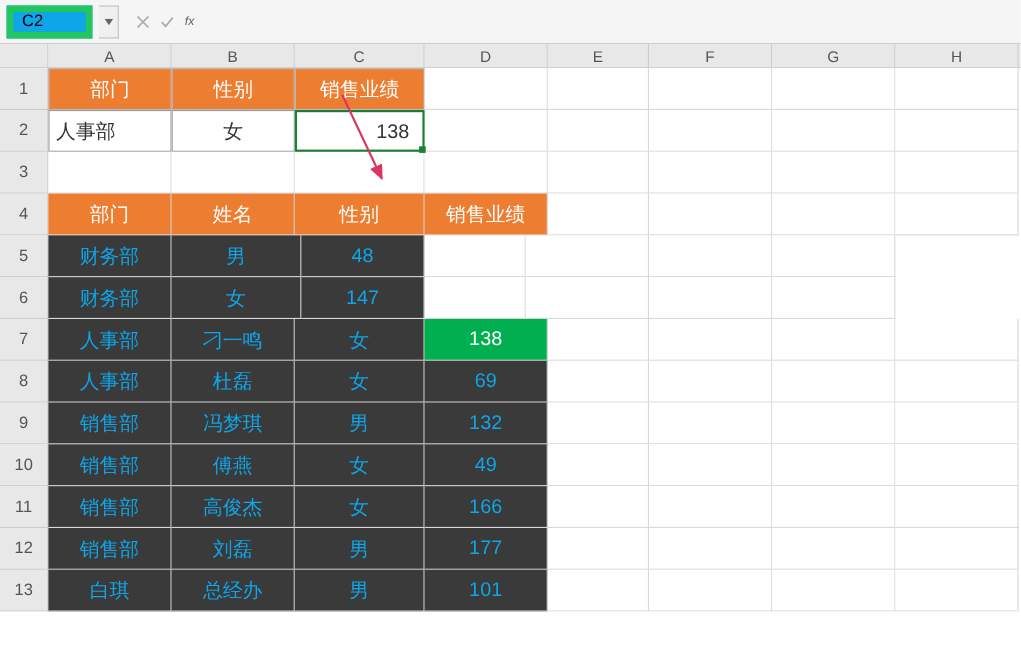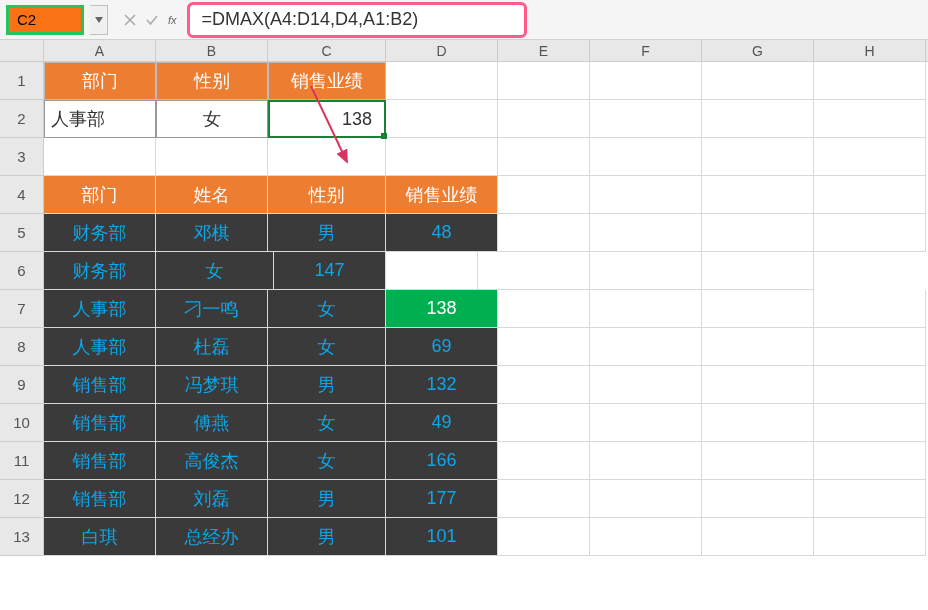--- a/index.html
+++ b/index.html
@@ -14,22 +14,22 @@
       align-items: center;
       height: 40px;
       background: #f5f5f5;
       border-bottom: 1px solid #d0d0d0;
       padding: 4px 6px;
       gap: 6px;
     }
     .name-box {
       width: 78px;
       height: 30px;
-      background: #f97316;
-      border: 3px solid #22c55e;
+      background: #0ea5e9;
+      border: 6px solid #22c55e;
       display: flex;
       align-items: center;
       padding: 0 8px;
       font-size: 15px;
     }
     .name-box-dropdown {
       width: 18px;
       height: 30px;
       background: #f0f0f0;
       border: 1px solid #c0c0c0;
@@ -203,25 +203,20 @@
           <path d="M1 1 L11 11 M11 1 L1 11" stroke="#aaa" stroke-width="1.6"></path>
         </svg>
     </div>
     <div class="fx-btn">
       <svg width="12" height="12" viewBox="0 0 12 12">
           <path d="M1 6 L4.5 10 L11 2" stroke="#aaa" stroke-width="1.6" fill="none"></path>
         </svg>
     </div>
     <span class="fx-label">fx</span>
   </div>
-  <div class="formula-bar-wrap">
-    <div class="formula-bar">
-      <span>=DMAX(A4:D14,D4,A1:B2)</span>
-    </div>
-  </div>
 </div>
 
 <div class="sheet">
 
   <svg class="arrow" width="60" height="100">
     <defs>
       <marker id="ahead" markerWidth="8" markerHeight="8" refX="6" refY="3" orient="auto">
         <path d="M0,0 L7,3 L0,6 Z" fill="#d9365f"></path>
       </marker>
     </defs>
@@ -285,21 +280,20 @@
     <div class="cell w-E"></div>
     <div class="cell w-F"></div>
     <div class="cell w-G"></div>
     <div class="cell w-H"></div>
   </div>
 
   <div id="data-rows">
       <div class="row">
         <div class="row-header">5</div>
         <div class="cell w-A dark-cell">财务部</div>
-        <div class="cell w-B dark-cell">邓棋</div>
         <div class="cell w-C dark-cell">男</div>
         <div class="cell w-D dark-cell">48</div>
         <div class="cell w-E"></div>
         <div class="cell w-F"></div>
         <div class="cell w-G"></div>
         <div class="cell w-H"></div>
       </div>
       <div class="row">
         <div class="row-header">6</div>
         <div class="cell w-A dark-cell">财务部</div>

